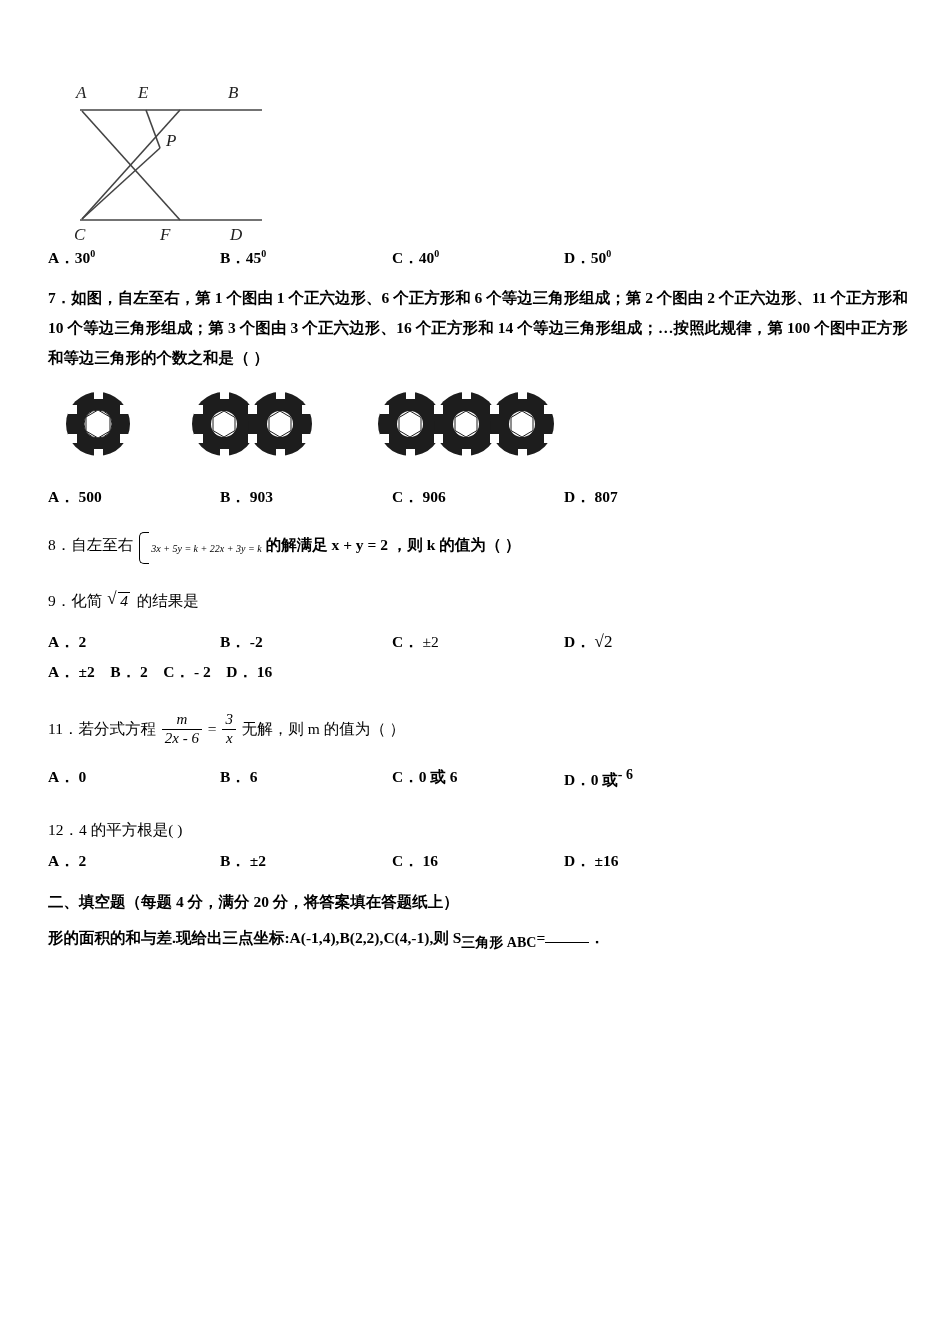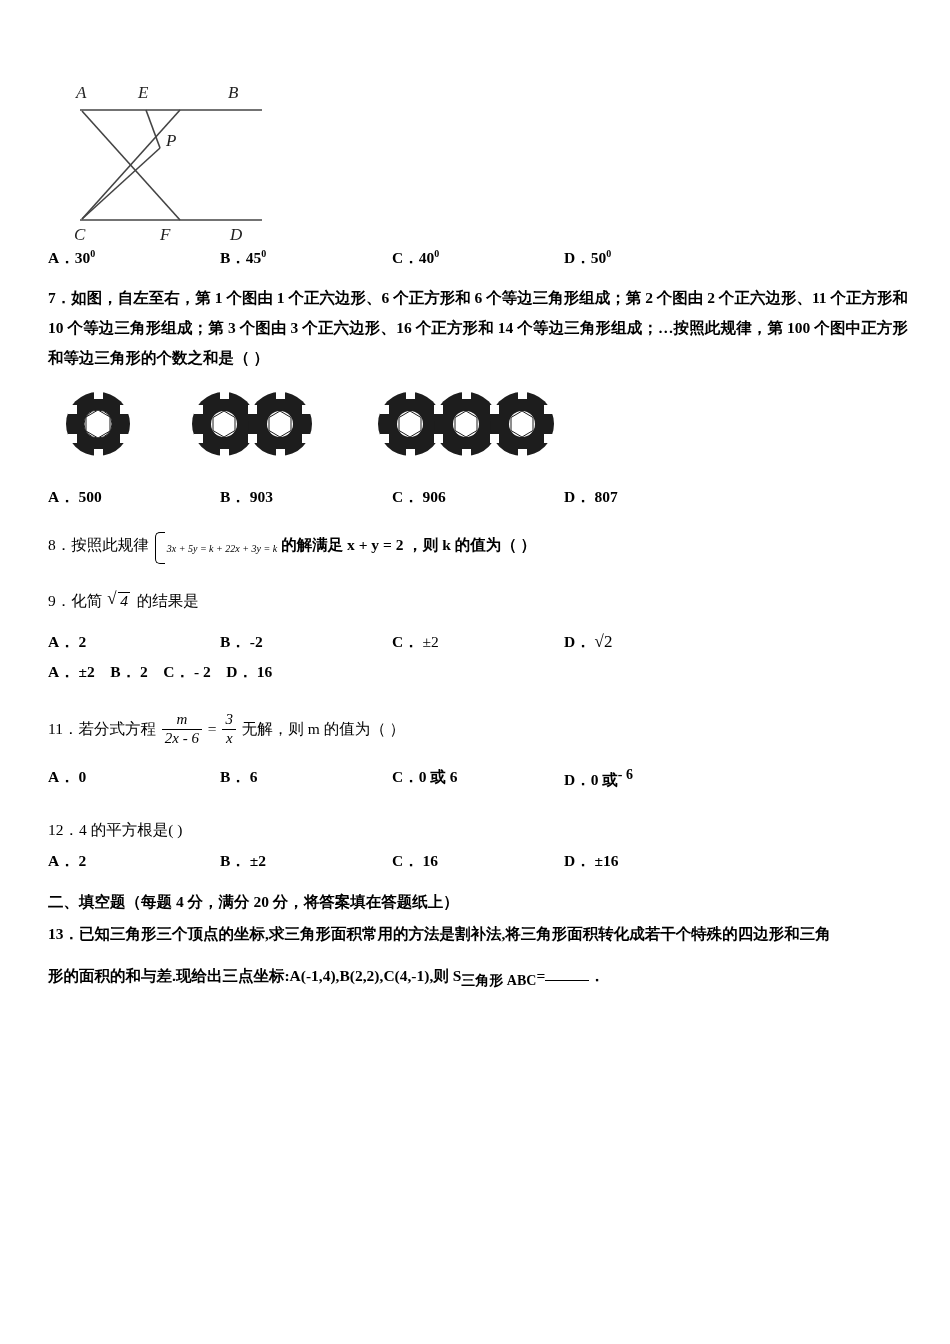--- a/index.html
+++ b/index.html
@@ -269,21 +269,21 @@
       </div>
       <div class="opt">
         <span>C．</span>&nbsp;<span>906</span>
       </div>
       <div class="opt">
         <span>D．</span>&nbsp;<span>807</span>
       </div>
     </div>
 
     <div class="qtext" style="margin-top:20px; line-height:34px;">
-      <span>8．</span><span>按照此规律</span><span class="system"><span class="row">3x + 5y = k + 2</span><span class="row">2x + 3y = k</span></span><span style="font-weight:bold;">的解满足 x + y = 2 ，则 k 的值为（    ）</span>
+      <span>8．</span><span>自左至右</span><span class="system"><span class="row">3x + 5y = k + 2</span><span class="row">2x + 3y = k</span></span><span style="font-weight:bold;">的解满足 x + y = 2 ，则 k 的值为（    ）</span>
     </div>
 
 
     <div class="qtext" style="margin-top:22px;">
       <span>9．</span><span>化简</span>
       <span class="rad"><span class="bar">4</span></span>
       <span>的结果是</span>
     </div>
 
     <div class="choices" style="margin-top:16px;">
@@ -351,21 +351,18 @@
       <div class="opt">
         <span>C．</span>&nbsp;<span>16</span>
       </div>
       <div class="opt">
         <span>D．</span>&nbsp;<span>±16</span>
       </div>
     </div>
 
     <div class="section-title" style="margin-top:20px;">二、填空题（每题 4 分，满分 20 分，将答案填在答题纸上）</div>
 
-    <div class="qtext bold" style="margin-top:4px; line-height:34px;">
-      <span>13．</span><span>已知三角形三个顶点的坐标,求三角形面积常用的方法是割补法,将三角形面积转化成若干个特殊的四边形和三角</span>
-    </div>
     <div class="qtext bold" style="margin-top:10px;">
       <span>形的面积的和与差.现给出三点坐标:A(-1,4),B(2,2),C(4,-1),则 S</span><span class="sub">三角形 ABC</span><span>=</span><span class="blank"></span><span>．</span>
     </div>
 
   </div>
 </div>
 
 </body></html>

